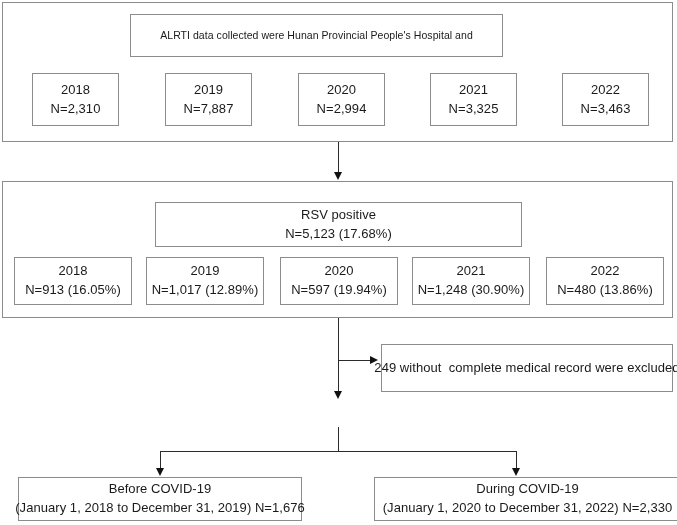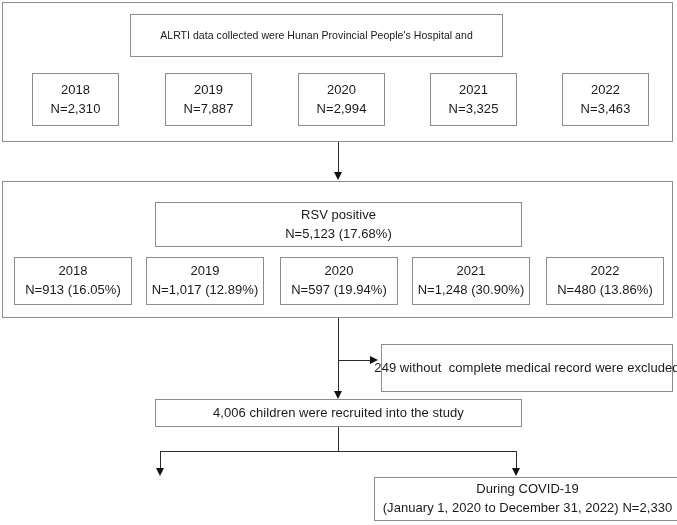--- a/index.html
+++ b/index.html
@@ -132,29 +132,30 @@
   <div class="line-v" style="left:338px; top:318px; height:74px;"></div>
   <div class="arrow-down" style="left:334px; top:391px;"></div>
 
   <div class="line-h" style="left:338px; top:360px; width:36px;"></div>
   <div class="arrow-right" style="left:370px; top:356px;"></div>
 
   <div class="box" style="left:381px; top:344px; width:292px; height:48px;">
     <span class="line1">249 without  complete medical record were excluded</span>
   </div>
 
-  <div class="box" style="left:155px; top:399px; width:367px; height:28px;">
-    <span class="line1">4,006 children were recruited into the study</span>
-  </div>
 
   <div class="line-v" style="left:338px; top:427px; height:24px;"></div>
   <div class="line-h" style="left:160px; top:451px; width:356px;"></div>
   <div class="line-v" style="left:160px; top:451px; height:20px;"></div>
   <div class="arrow-down" style="left:156px; top:468px;"></div>
   <div class="line-v" style="left:516px; top:451px; height:20px;"></div>
   <div class="arrow-down" style="left:512px; top:468px;"></div>
 
+  <div class="box" style="left:18px; top:477px; width:284px; height:44px;">
+    <span class="line1">Before COVID-19</span>
+    <span class="line2">(January 1, 2018 to December 31, 2019) N=1,676</span>
+  </div>
   <div class="box" style="left:374px; top:477px; width:307px; height:44px;text-align:right;">
     <span class="line1">During COVID-19</span>
     <span class="line2">(January 1, 2020 to December 31, 2022) N=2,330</span>
   </div>
 
 </div>
 
 </body></html>

